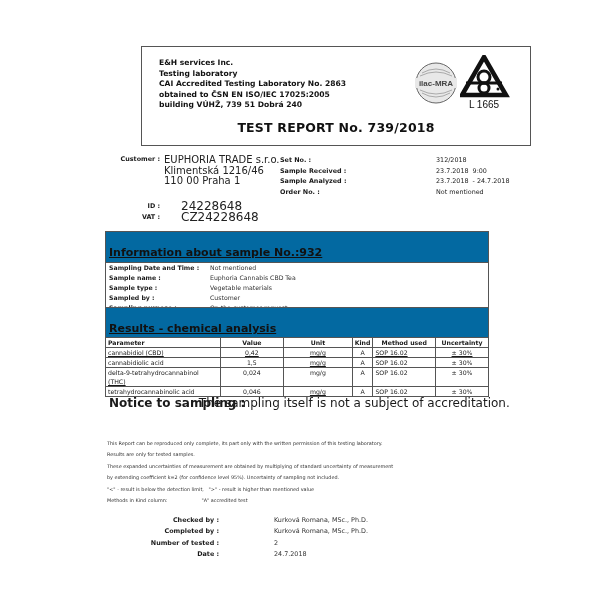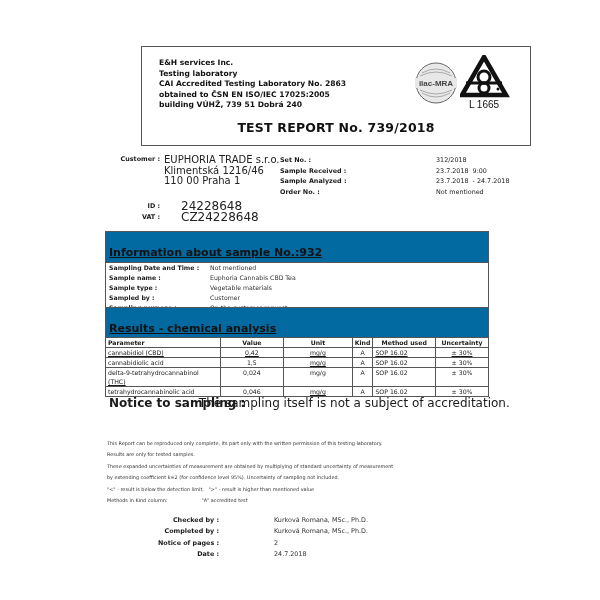--- a/index.html
+++ b/index.html
@@ -217,21 +217,21 @@
     <div>by extending coefficient k=2 (for confidence level 95%). Uncertainty of sampling not included.</div>
     <div style="white-space:pre">"&lt;" - result is below the detection limit,   "&gt;" - result is higher than mentioned value</div>
     <div class="fn-kind">
       <span>Methods in Kind column:</span><span class="sp"></span><span>"A" accredited test</span>
     </div>
   </div>
 
   <div class="sign-labels">
     <div>Checked by :</div>
     <div>Completed by :</div>
-    <div>Notice of pages :</div>
+    <div>Number of tested :</div>
     <div>Date :</div>
   </div>
   <div class="sign-vals">
     <div>Kurková Romana, MSc., Ph.D.</div>
     <div>Kurková Romana, MSc., Ph.D.</div>
     <div>2</div>
     <div>24.7.2018</div>
   </div>
 
 </div>

